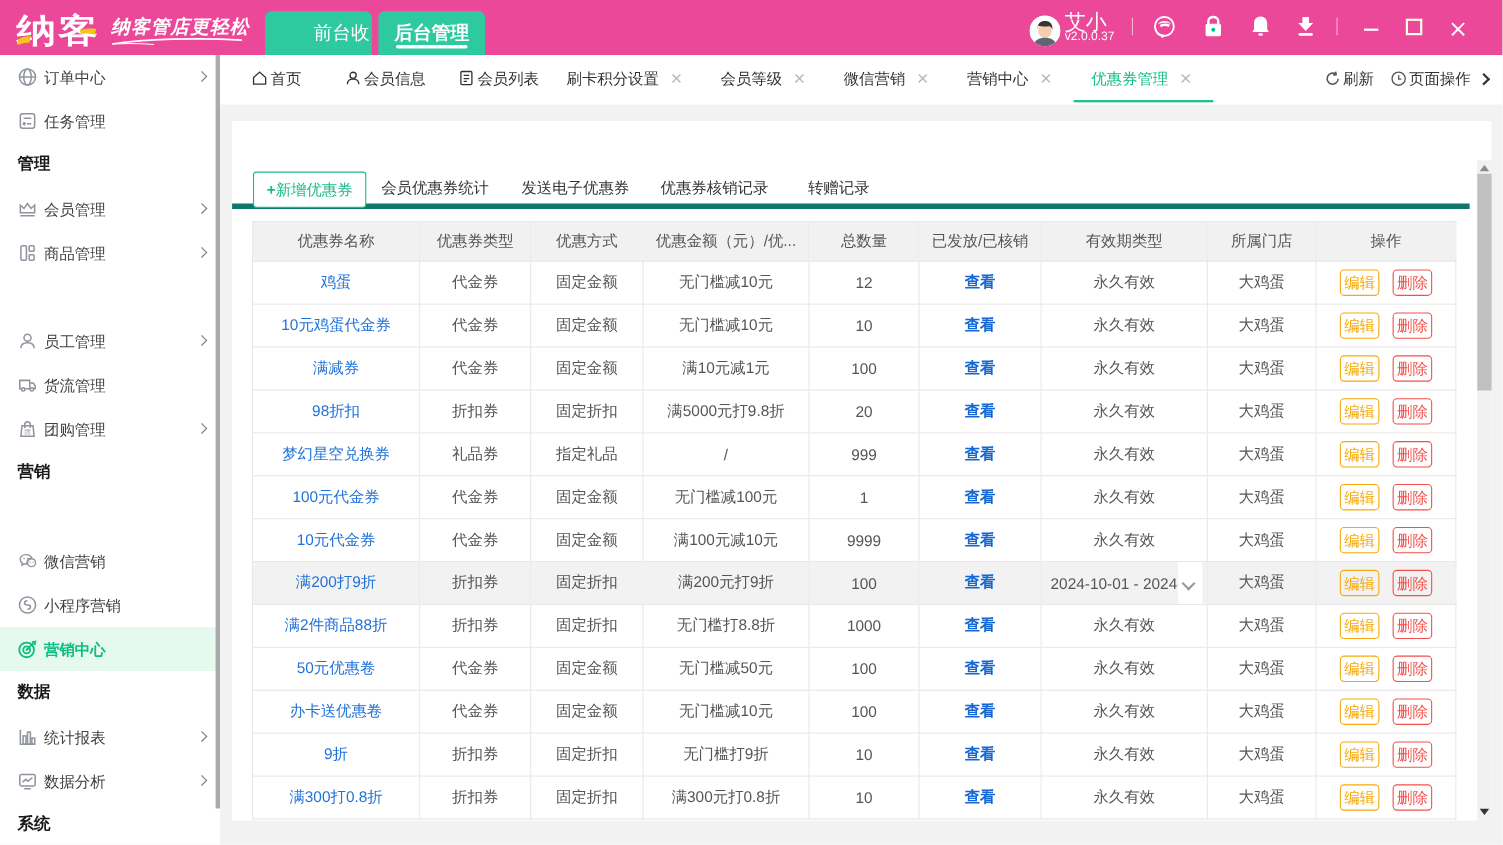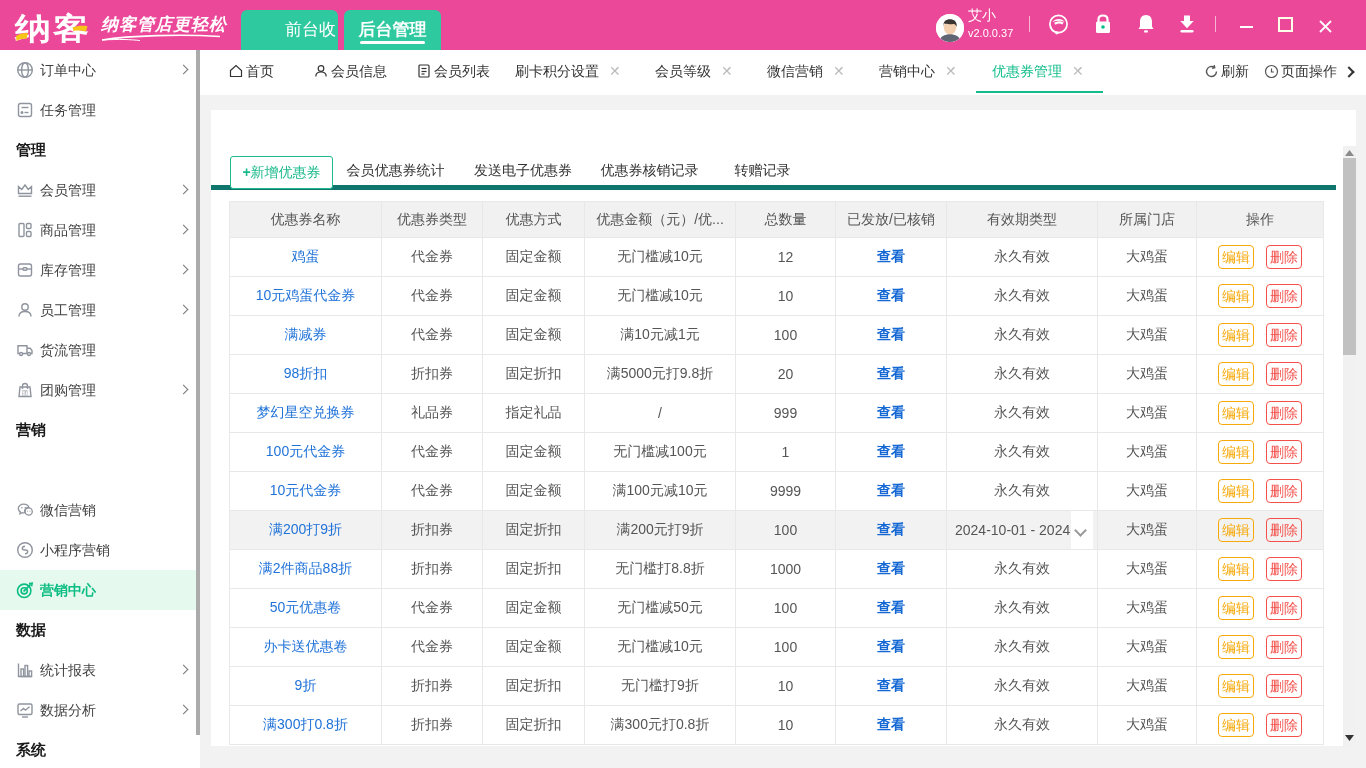--- a/index.html
+++ b/index.html
@@ -9,21 +9,21 @@
 
 
 #topbar { position:absolute; left:0; top:0; width:1366px; height:50px; background:#ec4899; }
 #logo { position:absolute; left:15px; top:8px; color:#fff; font-size:36px; font-weight:bold; letter-spacing:2px; transform:scaleY(0.85); transform-origin:0 0; }
 #tagline { position:absolute; left:101px; top:13px; color:#fff; font-size:17px; font-style:italic; letter-spacing:1px; font-weight:600; width:130px; white-space:nowrap; }
 .toptab { position:absolute; top:10px; height:40px; width:97px; background:#2fc9a0; border-radius:6px 6px 0 0; color:#fff; font-size:17px; text-align:center; line-height:39px; }
 #toptab1 { left:241px;padding-left:42px; }
 #toptab2 { left:344px; font-weight:bold; }
 #toptab2 .ul { position:absolute; left:16px; right:16px; bottom:6px; height:3px; background:#fff; border-radius:2px; }
 #avatar { position:absolute; left:936px; top:14px; width:28px; height:28px; border-radius:50%; background:#dfe3e8; overflow:hidden; }
-#uname { position:absolute; left:968px; top:7px; color:#fff; font-size:14px; }
+#uname { position:absolute; left:968px; top:7px; color:#fff; font-size:19px; }
 #uver { position:absolute; left:968px; top:27px; color:#fff; font-size:11px;text-align:center; }
 .vsep { position:absolute; top:16px; width:1px; height:16px; background:rgba(255,255,255,.6); }
 .winbtn { position:absolute; color:#fff; }
 
 
 #sidebar { position:absolute; left:0; top:50px; width:200px; height:718px; background:#fff; }
 #sidebar .sbscroll { position:absolute; right:0; top:0; width:4px; height:685px; background:#ababab; }
 .sbitem { position:absolute; left:0; width:197px; height:40px; }
 .sbitem .ic { position:absolute; left:16px; top:11px; width:18px; height:18px; }
 .sbitem .tx { position:absolute; left:40px; top:0; line-height:40px; font-size:14px; color:#404040; }
@@ -151,29 +151,20 @@
     <div class="tx">会员管理</div>
       <div class="arr"></div>
   </div>
   <div class="sbitem" style="top:160px;">
     <svg class="ic" viewBox="0 0 18 18" fill="none" stroke="#8f949e" stroke-width="1.4">
         <rect x="3" y="2.5" width="5" height="13" rx="1"></rect>
         <rect x="10.5" y="2.5" width="4.5" height="5" rx="1"></rect>
         <rect x="10.5" y="10.5" width="4.5" height="5" rx="1"></rect>
       </svg>
     <div class="tx">商品管理</div>
-      <div class="arr"></div>
-  </div>
-  <div class="sbitem" style="top:200px;">
-    <svg class="ic" viewBox="0 0 18 18" fill="none" stroke="#8f949e" stroke-width="1.4">
-        <rect x="2.5" y="3" width="13" height="12" rx="2"></rect>
-        <line x1="2.5" y1="8" x2="15.5" y2="8"></line>
-        <rect x="7" y="6.7" width="4" height="2.6" rx="1" fill="#fff"></rect>
-      </svg>
-    <div class="tx">库存管理</div>
       <div class="arr"></div>
   </div>
   <div class="sbitem" style="top:240px;">
     <svg class="ic" viewBox="0 0 18 18" fill="none" stroke="#8f949e" stroke-width="1.4">
         <circle cx="9" cy="6" r="3.2"></circle>
         <path d="M3 15.5 C3 11.8 6 10.5 9 10.5 C12 10.5 15 11.8 15 15.5"></path>
       </svg>
     <div class="tx">员工管理</div>
       <div class="arr"></div>
   </div>

